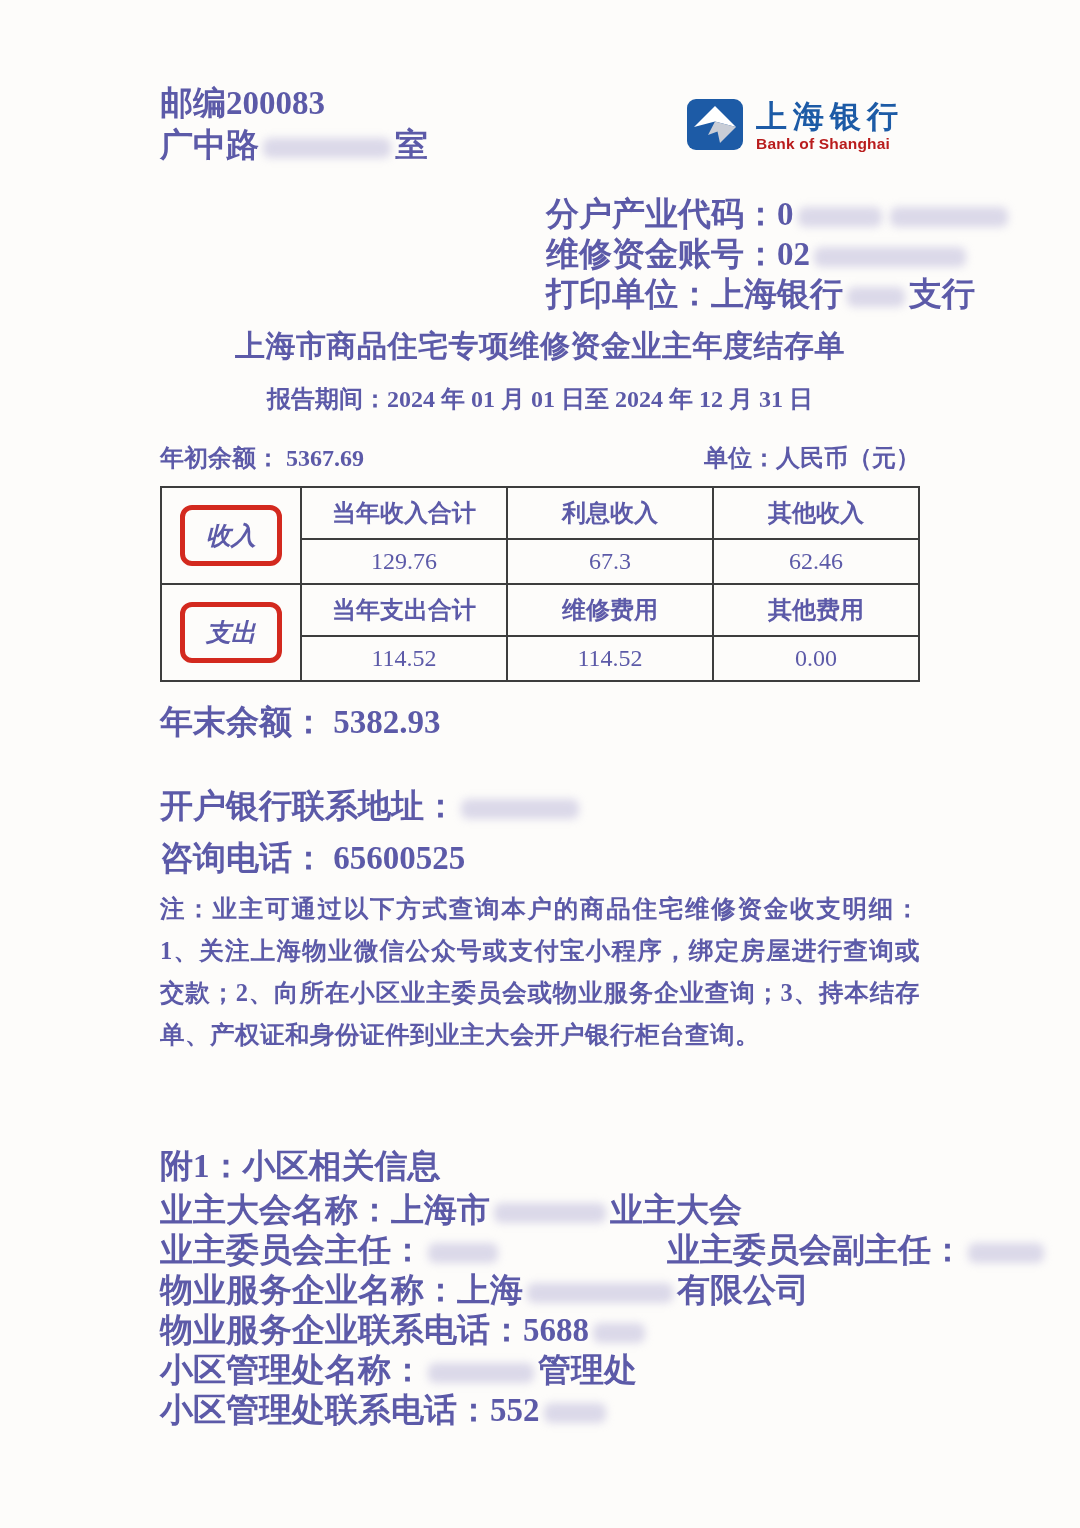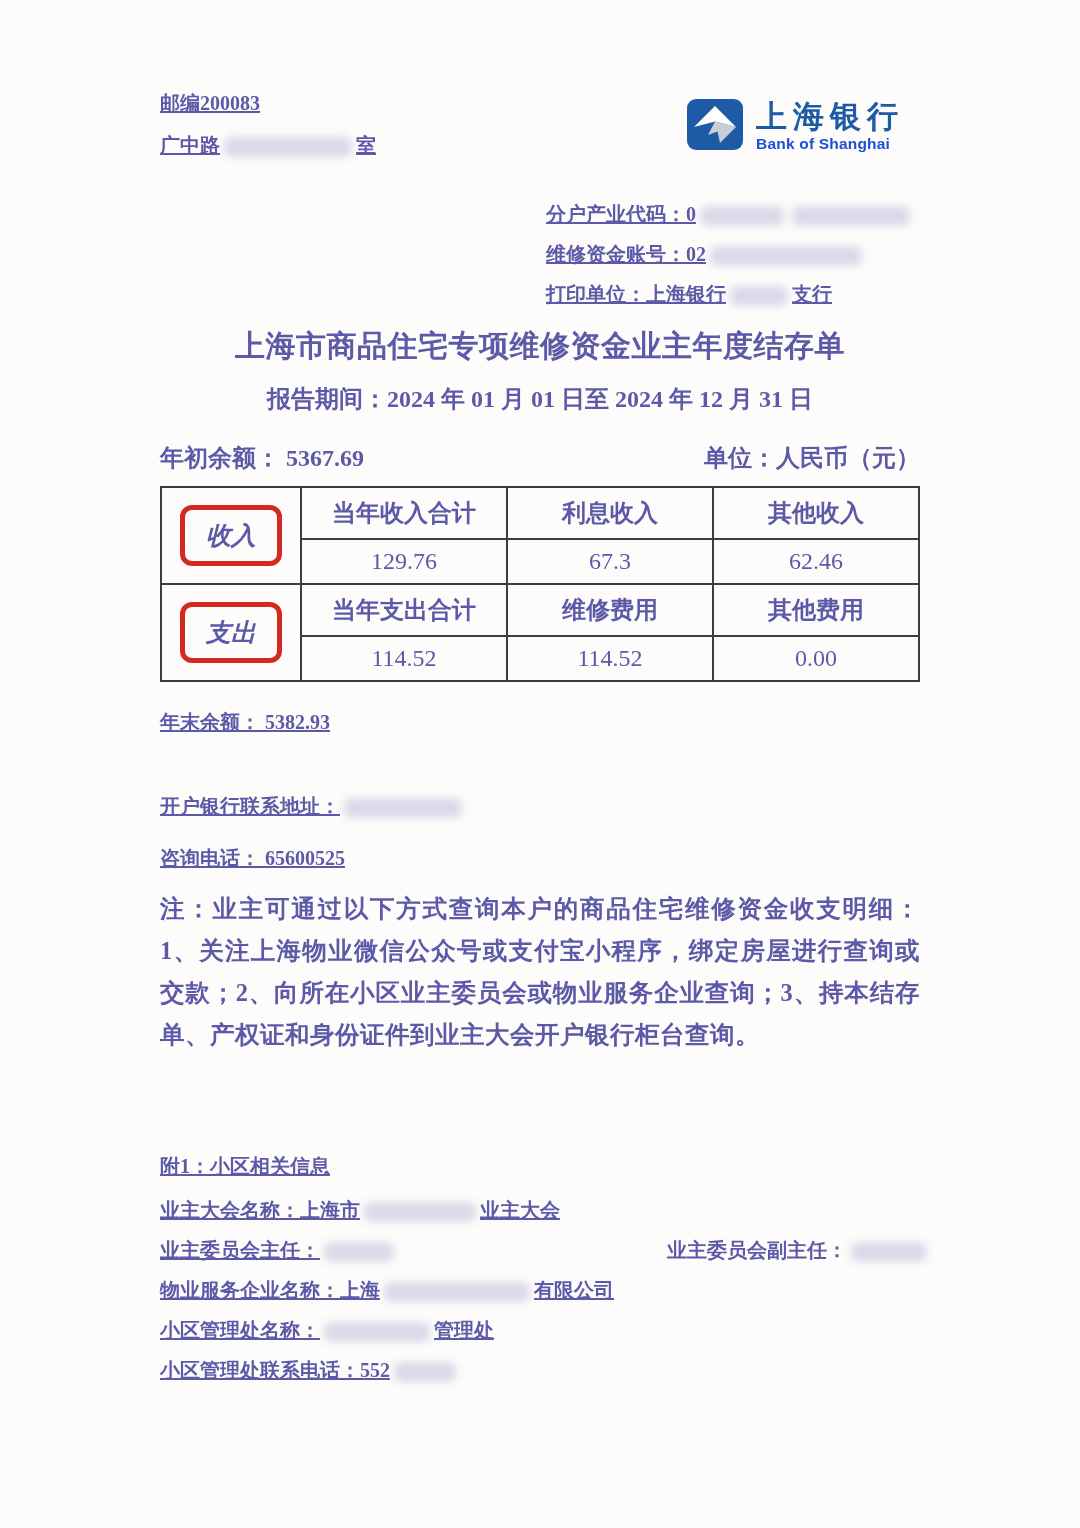--- a/index.html
+++ b/index.html
@@ -13,21 +13,21 @@
     font-family: "Liberation Serif", "DejaVu Serif", serif;
     color: #5c5aa8;
     font-weight: bold;
   }
   .content {
     position: absolute;
     left: 160px;
     top: 82px;
     width: 760px;
   }
-  .line { font-size: 20px; line-height: 40px; white-space: nowrap; text-decoration: underline; }
+  .line { font-size: 33px; line-height: 40px; white-space: nowrap; }
 
   
   .redact {
     display: inline-block;
     height: 20px;
     background: #b9b5d8;
     opacity: 0.5;
     filter: blur(4px);
     border-radius: 7px;
     vertical-align: middle;
@@ -37,21 +37,21 @@
   
   .header-row { display: flex; justify-content: space-between; align-items: flex-start; }
   .addr-block .line { line-height: 42px; }
   .logo { display: flex; align-items: center; gap: 12px; margin-top: 16px; margin-right: 16px; }
   .logo-text { display: flex; flex-direction: column; line-height: 1; }
   .logo-cn {
     font-size: 31px; letter-spacing: 6px; color: #1d5ba6;
     font-family: "Liberation Sans", sans-serif; font-weight: bold;
   }
   .logo-en {
-    font-size: 15.5px; color: #1d4ed8; margin-top: 4px; letter-spacing: 0.2px;
+    font-size: 15.5px; color: #b91c1c; margin-top: 4px; letter-spacing: 0.2px;
     font-family: "Liberation Sans", sans-serif; font-weight: bold;
   }
 
   
   .codes { margin-top: 28px; margin-left: 386px; }
   .codes .line { line-height: 40px; }
 
   
   .doc-title { margin-top: 10px; text-align: center; font-size: 30px; line-height: 44px; letter-spacing: 0.5px; }
   .report-period { margin-top: 14px; text-align: center; font-size: 24px; line-height: 34px; }
@@ -209,20 +209,23 @@
         <span>业主委员会主任：</span><span class="redact" style="width:70px;"></span>
         <span class="right-col-1">
           <span>业主委员会副主任：</span><span class="redact" style="width:76px;"></span>
         </span>
       </div>
 
       <div class="line">
         <span>物业服务企业名称：</span><span>上海</span><span class="redact" style="width:146px;"></span><span>有限公司</span>
       </div>
 
+      <div class="line">
+        <span>物业服务企业联系电话：</span><span>5688</span><span class="redact" style="width:52px;"></span>
+      </div>
 
       <div class="line">
         <span>小区管理处名称：</span><span class="redact" style="width:106px;"></span><span>管理处</span>
       </div>
 
       <div class="line">
         <span>小区管理处联系电话：</span><span>552</span><span class="redact" style="width:62px;"></span>
       </div>
     </div>
 

